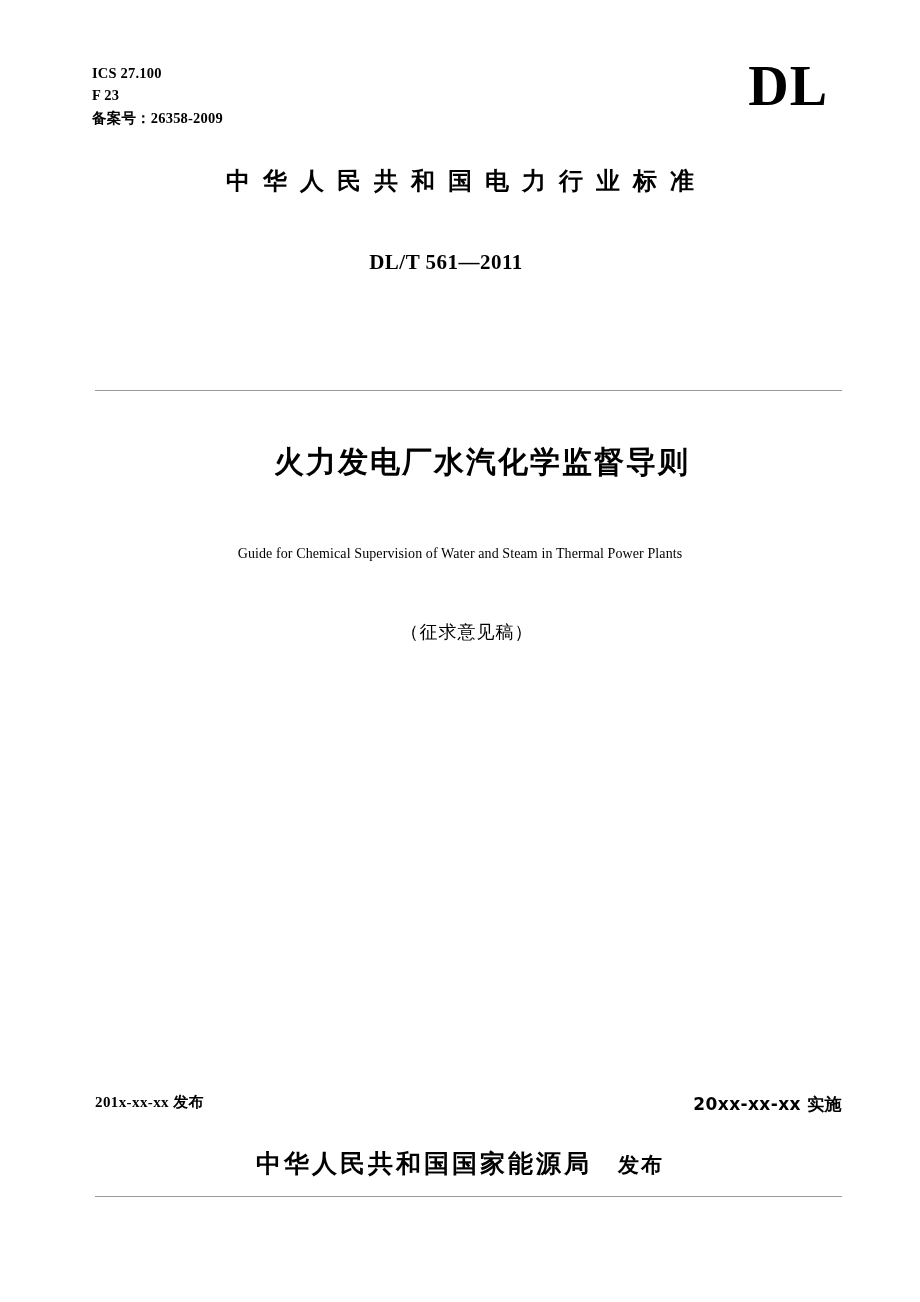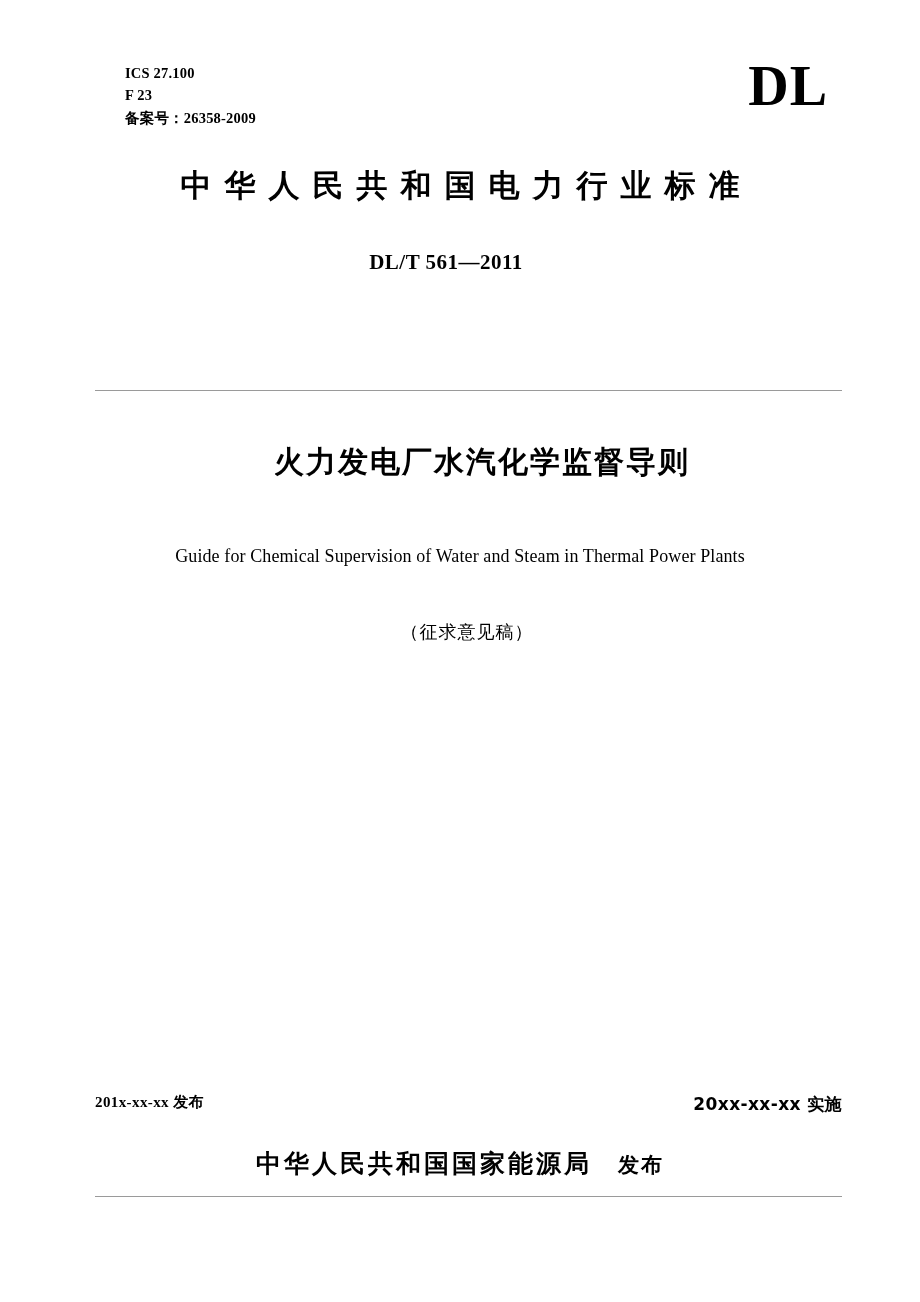--- a/index.html
+++ b/index.html
@@ -30,21 +30,20 @@
     left: 92px;
     top: 62px;
     line-height: 1.55;
   }
   .header-meta div {
     font-family: "Liberation Serif", serif;
     font-weight: bold;
     font-size: 14.5px;
     letter-spacing: 0.2px;
     white-space: nowrap;
-    margin-left: 33px;
   }
   .header-meta .ics { font-size: 14.5px; }
   .header-meta .f23 { font-size: 14.5px; }
   .header-meta .record { font-size: 14.5px; }
 
   .dl-logo {
     position: absolute;
     right: 92px;
     top: 58px;
     font-family: "Liberation Serif", serif;
@@ -56,21 +55,21 @@
 
   
   .std-title {
     position: absolute;
     left: 0;
     right: 0;
     top: 165px;
     text-align: center;
     font-family: Liberation Serif, serif;
     font-weight: bold;
-    font-size: 31px;
+    font-size: 24px;
     letter-spacing: 13px;
     text-indent: 13px;
     white-space: nowrap;
   }
 
   .std-number {
     position: absolute;
     left: 0;
     right: 0;
     top: 250px;
@@ -105,21 +104,21 @@
     padding-left: 44px;
   }
 
   .en-title {
     position: absolute;
     left: 0;
     right: 0;
     top: 546px;
     text-align: center;
     font-family: "Liberation Serif", serif;
-    font-size: 18px;
+    font-size: 14px;
     letter-spacing: 0.1px;
   }
 
   .draft-note {
     position: absolute;
     left: 0;
     right: 0;
     top: 620px;
     text-align: center;
     font-family: "DejaVu Sans", sans-serif;

